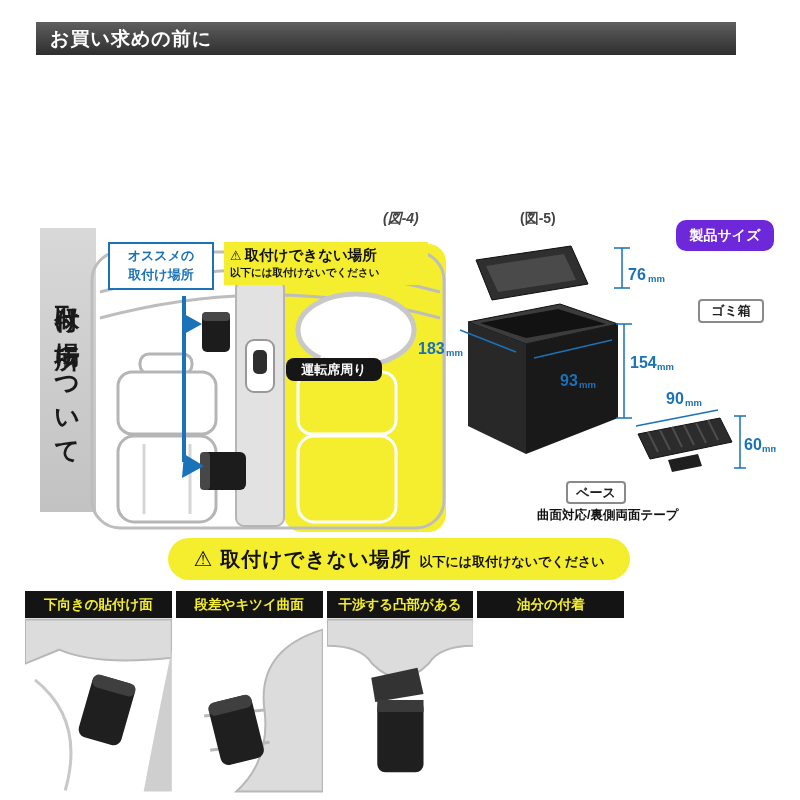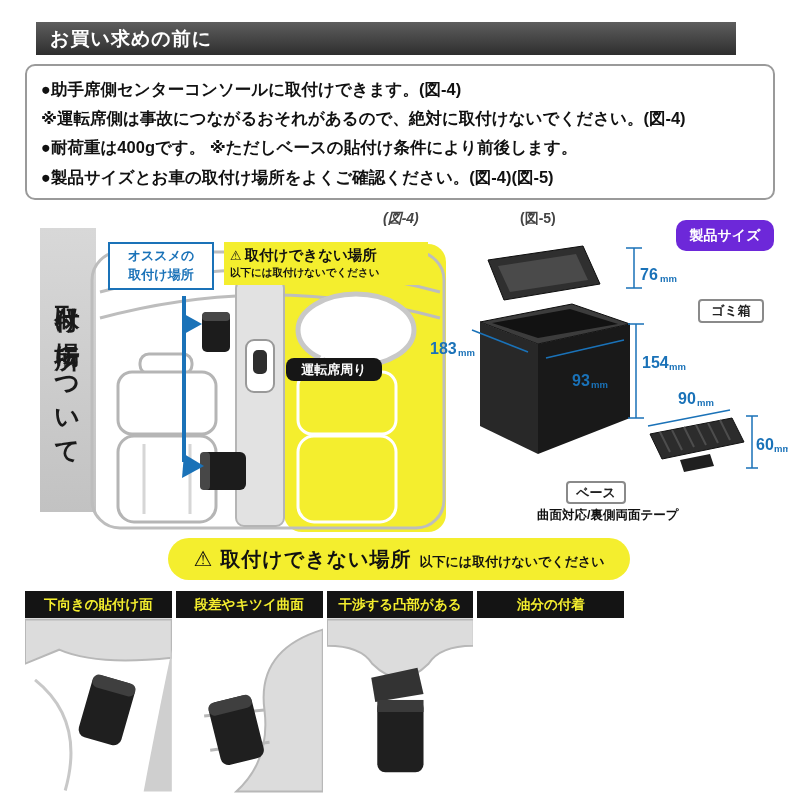--- a/index.html
+++ b/index.html
@@ -32,21 +32,21 @@
     line-height:1.45;padding:3px 2px;box-sizing:border-box;}
   .warn-box{position:absolute;left:140px;top:20px;width:204px;background:#f4ee2e;color:#111;
     padding:4px 6px 5px;box-sizing:border-box;}
   .warn-box .t{display:flex;align-items:center;gap:3px;font-size:14.5px;font-weight:800;}
   .warn-box .t .wicon{font-size:13px;}
   .warn-box .s{font-size:10.5px;font-weight:700;margin-top:1px;}
   .driver-pill{position:absolute;left:202px;top:136px;width:96px;height:23px;background:#161616;color:#fff;
     font-size:13px;font-weight:700;border-radius:8px;display:flex;align-items:center;justify-content:center;}
 
   
-  .fig5{left:428px;top:228px;width:360px;height:302px;text-align:center;}
+  .fig5{left:416px;top:228px;width:360px;height:302px;text-align:center;}
   .dimnum{fill:#1a72b8;font-size:16px;font-weight:700;font-family:"Liberation Sans",sans-serif;}
   .dimunit{fill:#1a72b8;font-size:9.5px;font-weight:700;font-family:"Liberation Sans",sans-serif;}
   .size-pill{left:676px;top:220px;width:98px;height:31px;background:#6d28d9;color:#fff;border-radius:10px;
     font-size:14px;font-weight:700;display:flex;align-items:center;justify-content:center;}
   .tag{border:2px solid #8a8a8a;border-radius:4px;background:#fff;color:#222;font-size:13px;font-weight:700;
     display:flex;align-items:center;justify-content:center;box-sizing:border-box;}
   .bin-tag{left:698px;top:299px;width:66px;height:24px;}
   .base-tag{left:566px;top:481px;width:60px;height:23px;}
   .base-note{left:537px;top:507px;font-size:12.5px;font-weight:600;color:#111;}
 
@@ -67,26 +67,20 @@
 </style>
 </head>
 <body>
 
 <div class="page">
 
   <div class="abs header-bar">
     <span>お買い求めの前に</span>
   </div>
 
-  <div class="abs notes-box">
-    <div class="note-line">●助手席側センターコンソールに取付けできます。(図-4)</div>
-    <div class="note-line">※運転席側は事故につながるおそれがあるので、絶対に取付けないでください。(図-4)</div>
-    <div class="note-line">●耐荷重は400gです。 ※ただしベースの貼付け条件により前後します。</div>
-    <div class="note-line">●製品サイズとお車の取付け場所をよくご確認ください。(図-4)(図-5)</div>
-  </div>
 
   <div class="abs side-label">
     <span>取付け場所について</span>
   </div>
 
   <div class="abs fig-caption" style="left:383px;top:210px;font-style:italic;">(図-4)</div>
   <div class="abs fig-caption" style="left:520px;top:210px;">(図-5)</div>
 
   <div class="abs fig4">
     <svg width="372" height="316" viewBox="0 0 372 316">

